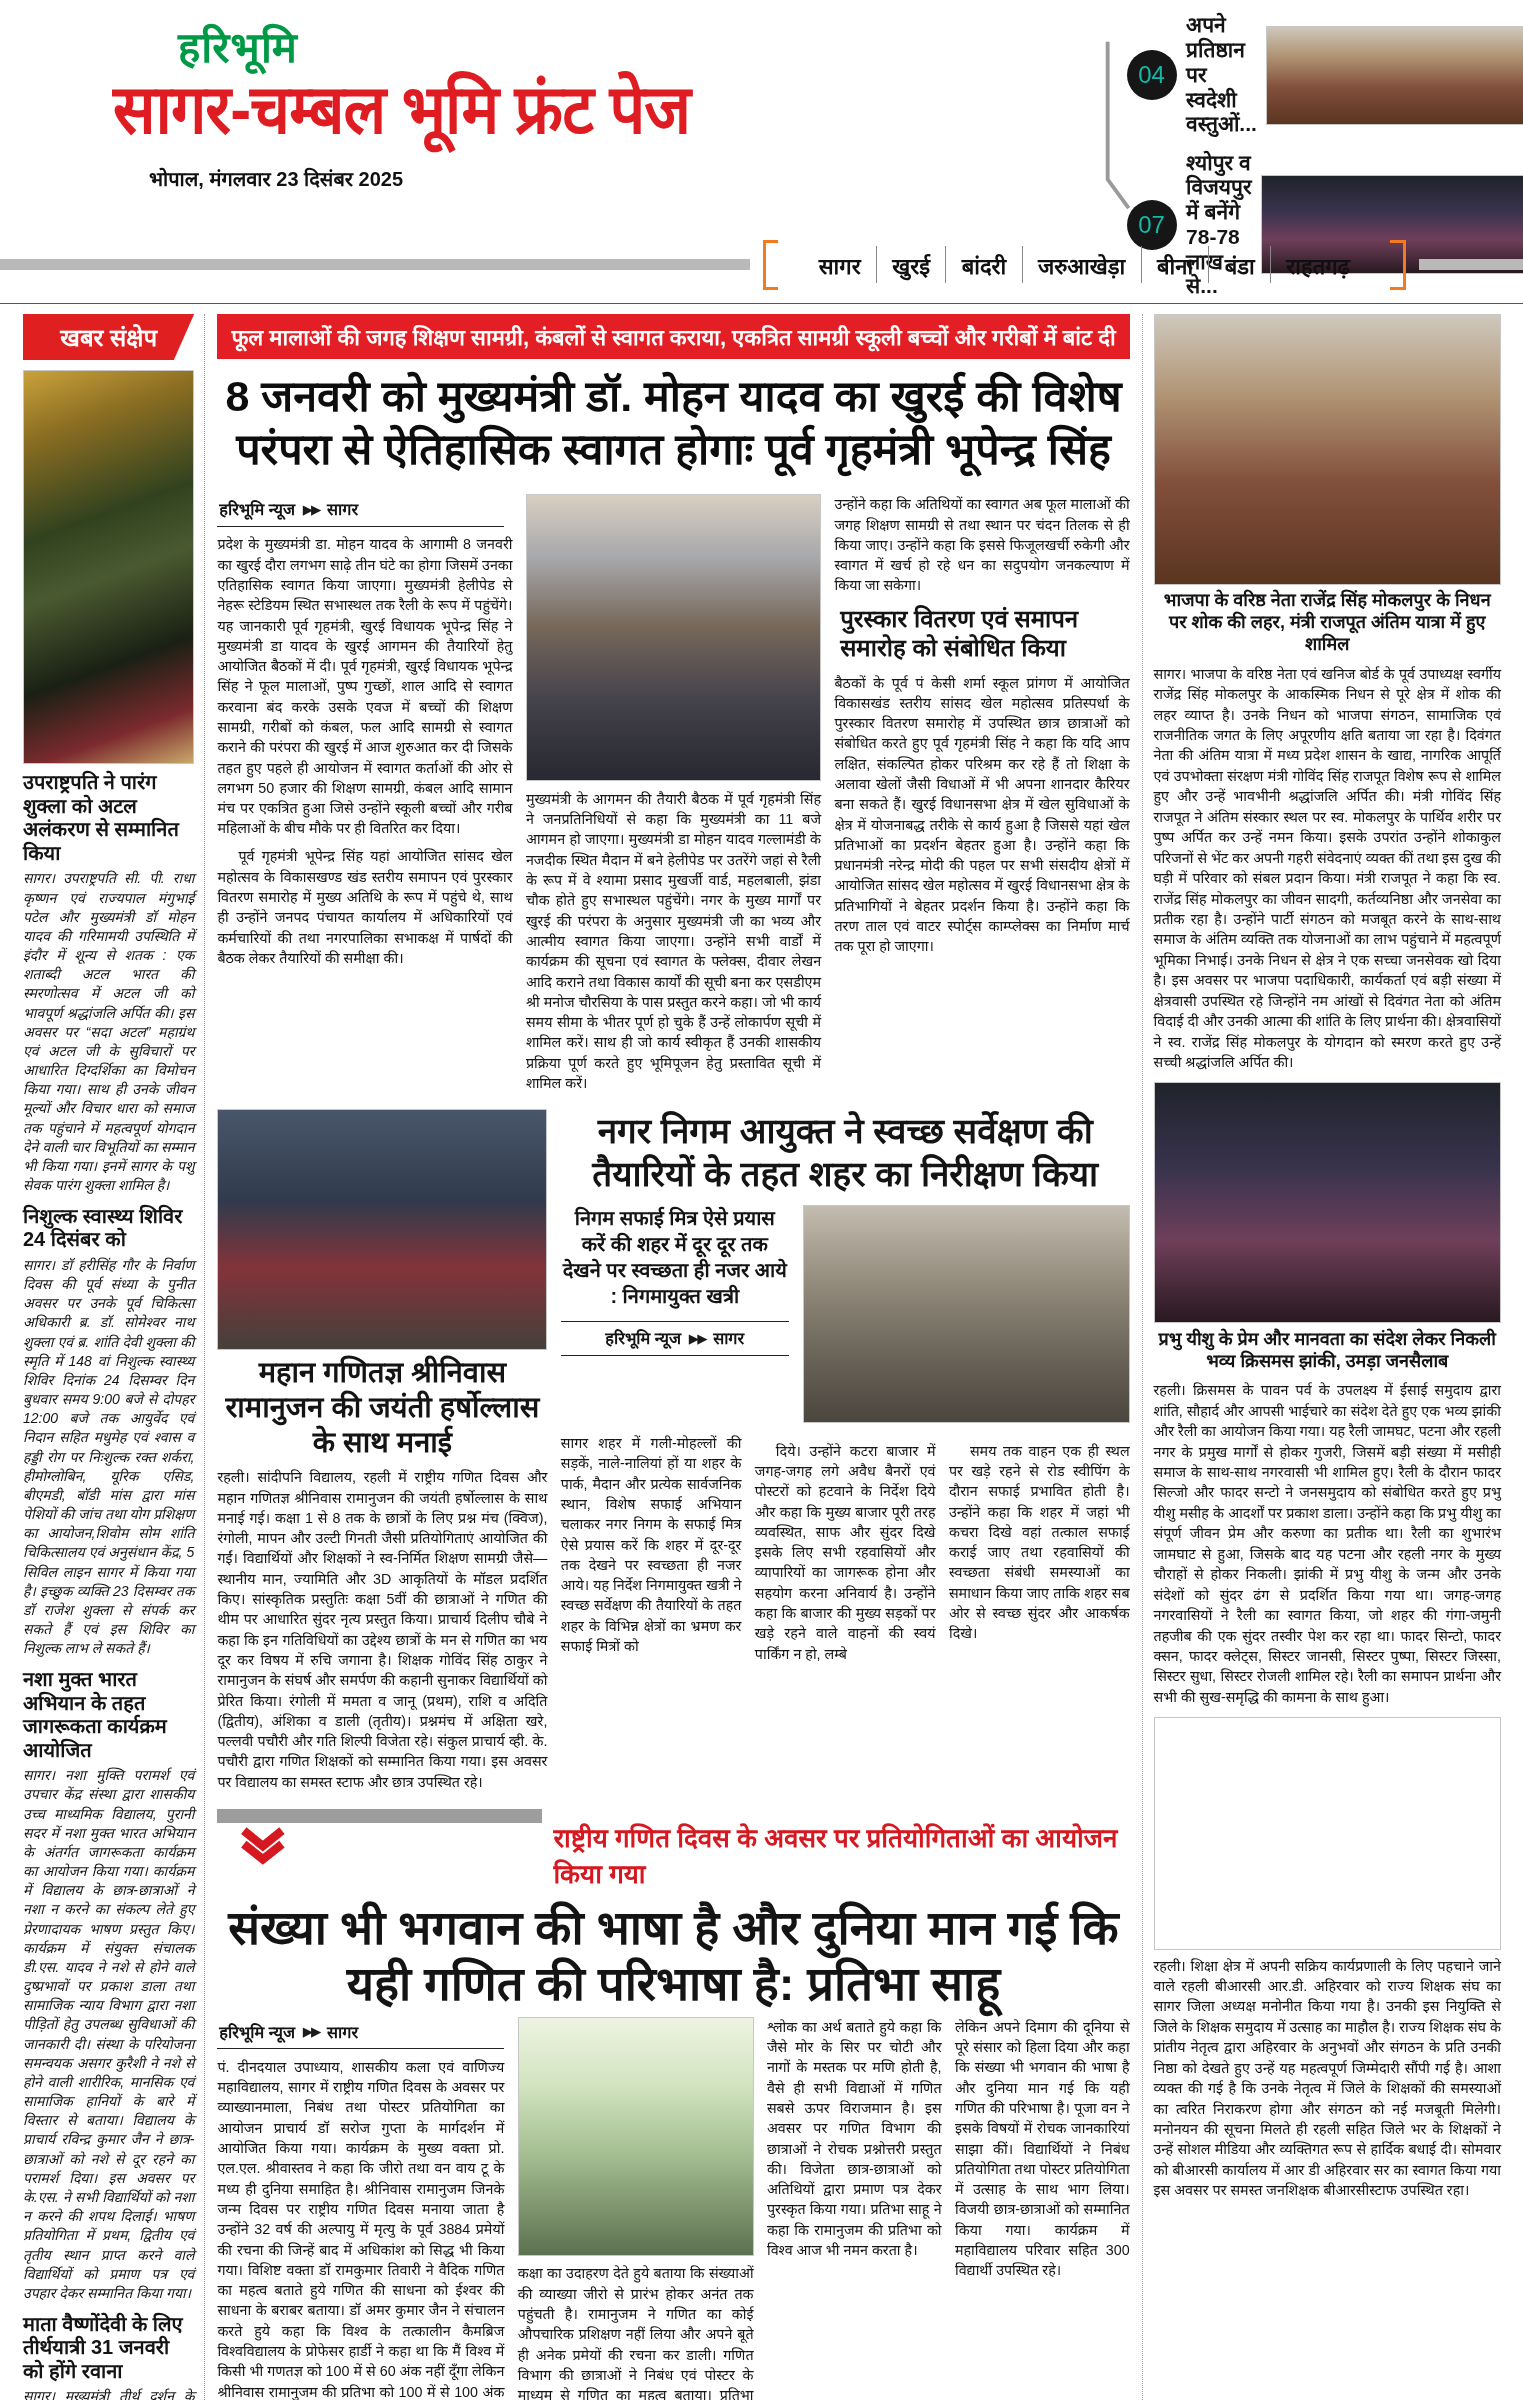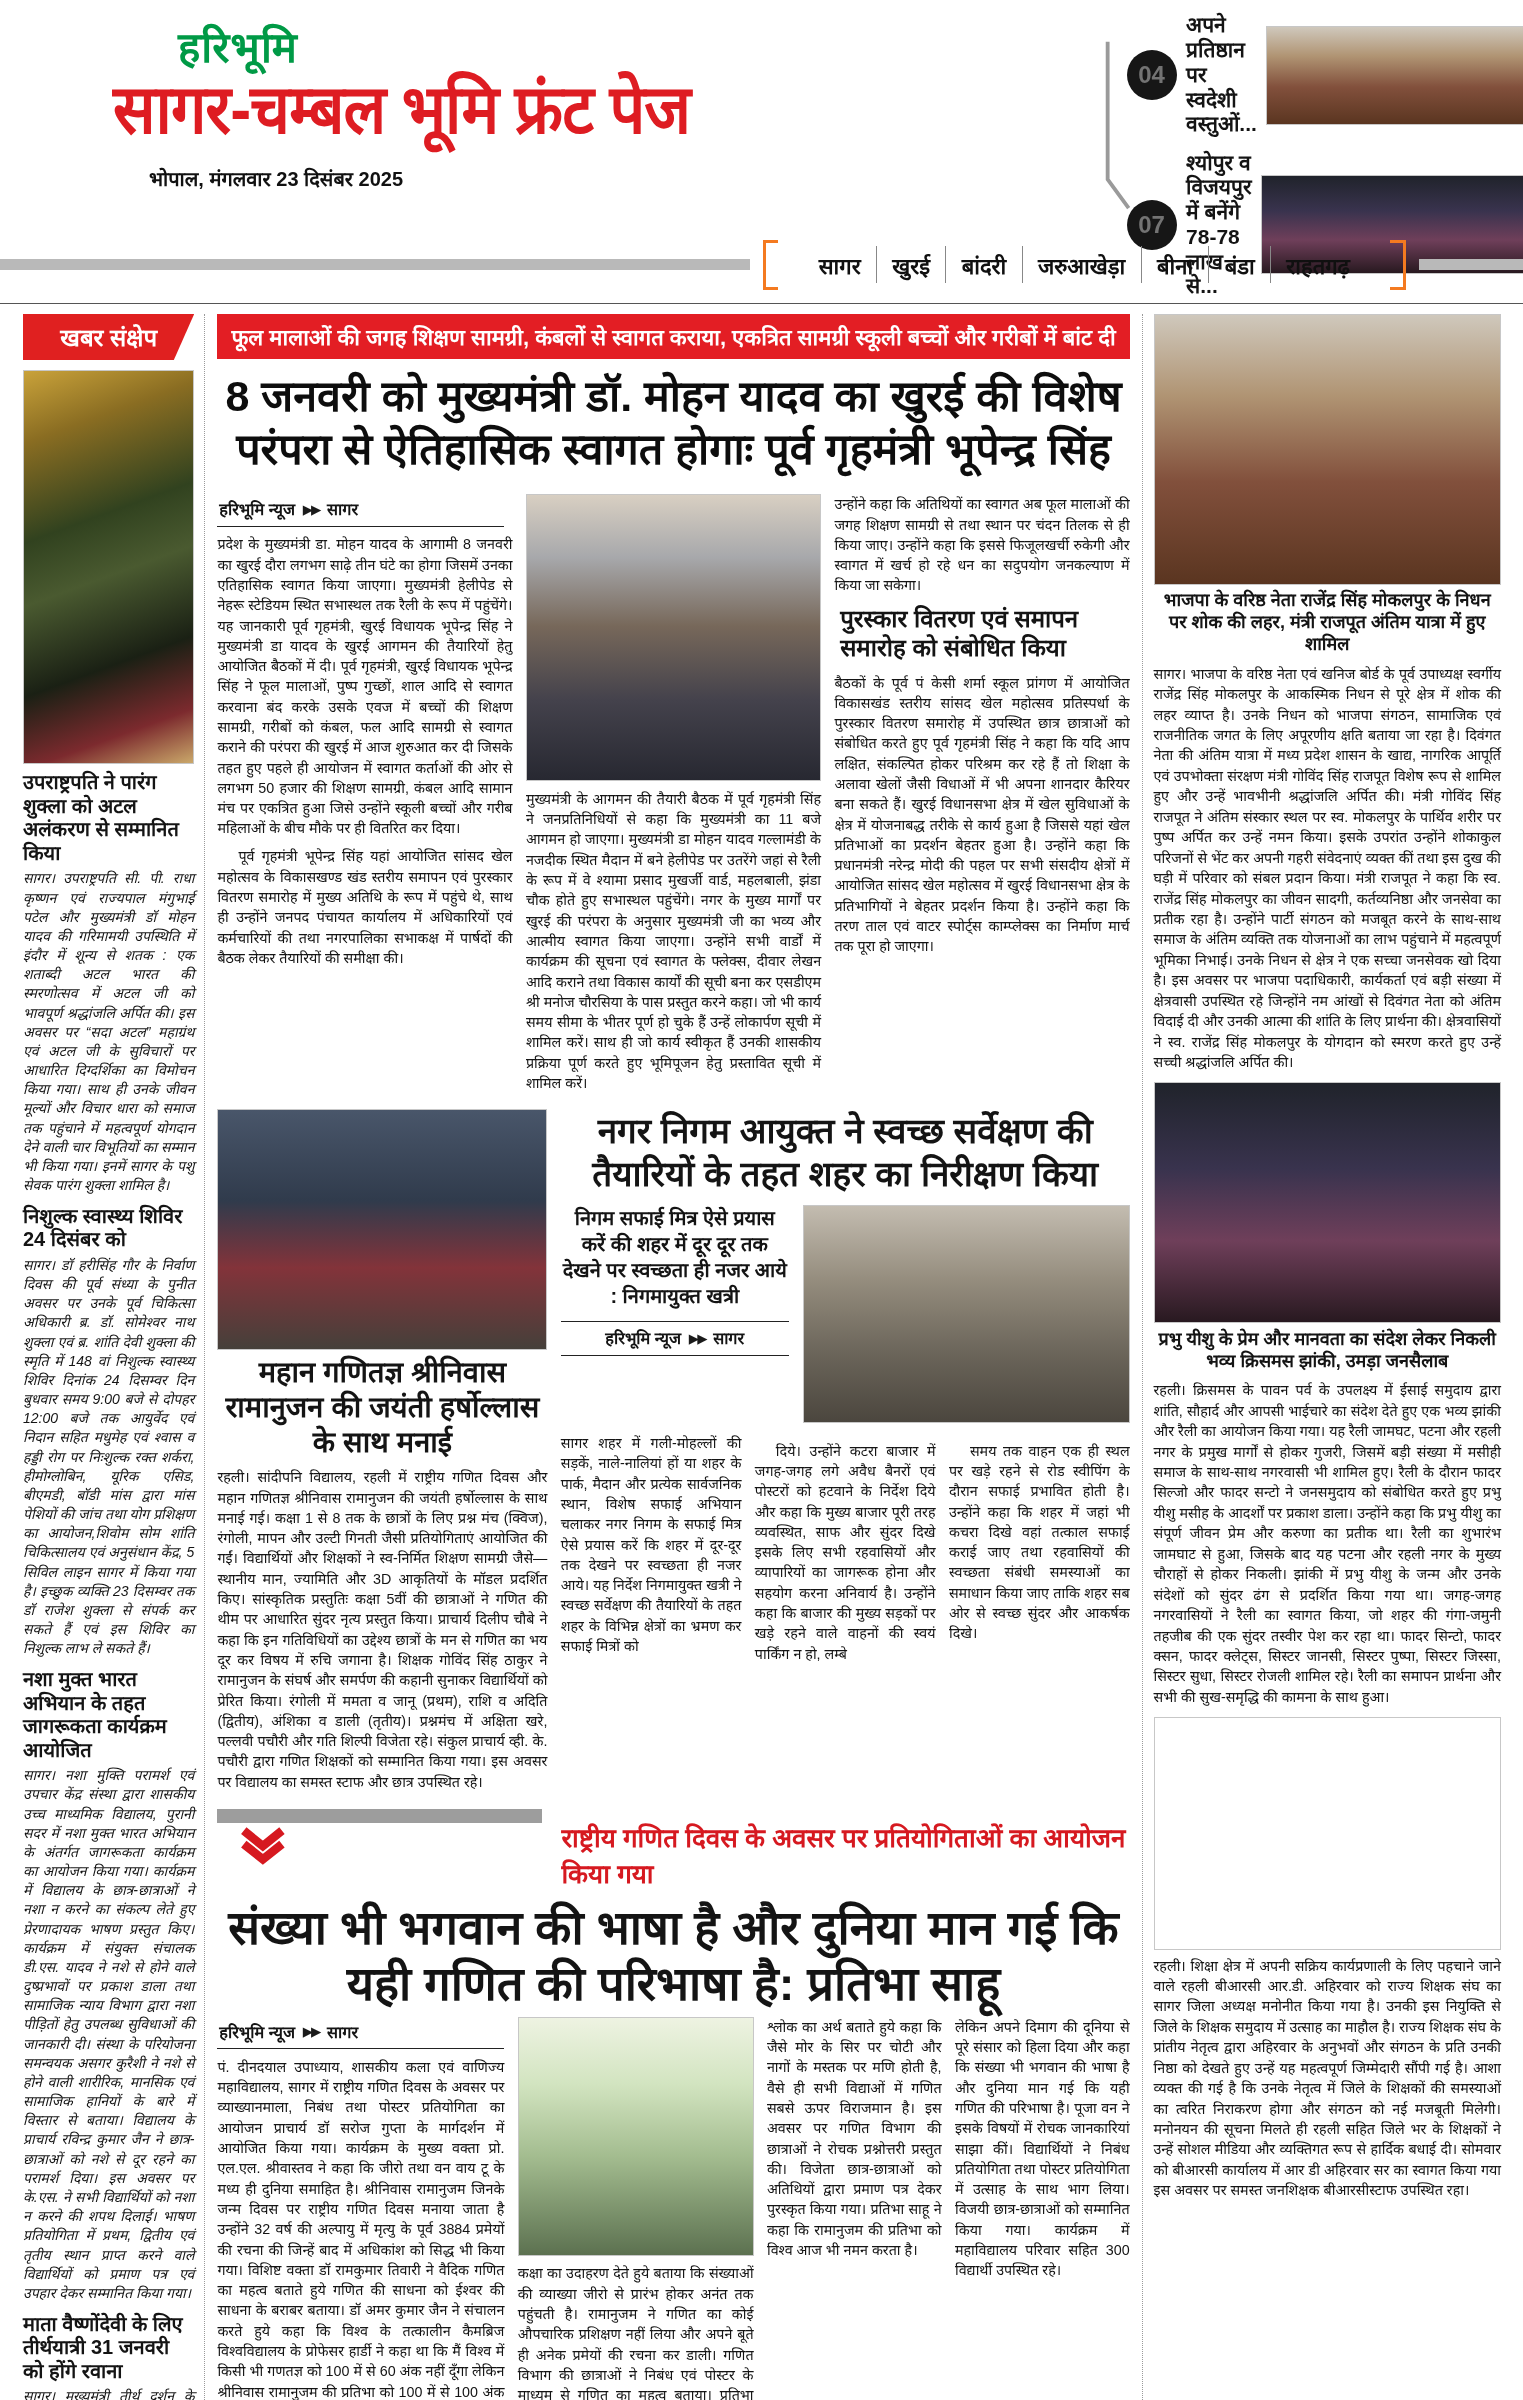--- a/index.html
+++ b/index.html
@@ -19,21 +19,21 @@
   .bracket.l { border-right:none; margin-left:13.4px; }
   .bracket.r { border-left:none; margin-right:13.4px; }
   .nav-items { display:flex; align-items:center; padding:0 25px; gap:0; }
   .nav-item { font-size:22px; font-weight:700; padding:3.8px 15.3px; color:#101010; cursor:pointer; }
   .nav-item + .nav-item { border-left:1.9px solid #888; }
 
   
   .promos { position:absolute; top:13.4px; right:11.5px; width:386px; }
   .promo { display:flex; align-items:center; gap:9.6px; margin-bottom:13.4px; }
   .promo-divider { position:absolute; left:-27px; top:23px; }
-  .promo-num { width:50px; height:50px; border-radius:50%; background:#161616; color:#737373; font-size:24px; font-weight:700; display:flex; align-items:center; justify-content:center; flex:0 0 auto; }
+  .promo-num { width:50px; height:50px; border-radius:50%; background:#161616; color:#14b8a6; font-size:24px; font-weight:400; display:flex; align-items:center; justify-content:center; flex:0 0 auto; }
   .promo-text { font-size:21px; font-weight:700; line-height:1.18; width:122px; }
   .promo-photo { width:155px; height:99px; border:1px solid #bbb; flex:0 0 auto; }
 
   
   .photo { border:1px solid #c7c7c7; width:100%; }
   .ph-statue  { background:linear-gradient(160deg,#c9a23a 0%,#8a6d22 16%,#31421f 38%,#4a5a30 52%,#1a2014 72%,#7c2a2e 88%,#caa86a 100%); }
   .ph-crowd   { background:linear-gradient(180deg,#d8cfc2 0%,#a7a8ab 22%,#77685a 46%,#44424c 72%,#272831 100%); }
   .ph-table   { background:linear-gradient(180deg,#49566a 0%,#303b4c 38%,#83333a 66%,#45403a 100%); }
   .ph-street  { background:linear-gradient(180deg,#c3bcb0 0%,#958d7e 34%,#6b655a 68%,#4b463e 100%); }
   .ph-college { background:linear-gradient(180deg,#eef3e2 0%,#d2e4c0 28%,#a4bd90 58%,#5c7150 100%); }
@@ -72,21 +72,21 @@
   .band2-right { flex:1; }
   .nagar-h { font-size:35px; font-weight:800; text-align:center; line-height:1.22; margin:1.9px 0 9.6px; }
   .nagar-top { display:flex; gap:14px; }
   .nagar-sub { width:228px; flex:0 0 auto; font-size:20px; font-weight:800; text-align:center; line-height:1.3; }
   .nagar-sub .byline { width:auto; margin:11.5px auto 0; justify-content:center; border-top:1.9px solid #222; border-bottom:1.9px solid #222; padding:5.7px 0; }
   .nagar-photo { flex:1; height:218px; }
   .nagar-cols { display:flex; gap:13.4px; margin-top:9.6px; }
 
   
   .bottom-story { margin-top:17px; }
-  .kicker-row { display:flex; align-items:flex-start; gap:19px; }
+  .kicker-row { display:flex; align-items:flex-start; gap:11px; }
   .kicker-mark { width:325px; flex:0 0 auto; }
   .kicker-bar { height:14.3px; background:#9d9d9d; margin-bottom:1.9px; }
   .kicker-red { font-size:26px; font-weight:800; color:#d61920; padding-top:9.6px; }
   .bottom-headline { font-size:47px; font-weight:800; line-height:1.18; text-align:center; margin:9.6px 0 5.7px; }
   .bottom-cols { display:flex; gap:13.4px; margin-top:3.8px; }
   .bcol { flex:1; }
   .bcol-mid { flex:1.35; }
   .college-photo { height:239px; margin-bottom:7.6px; }
 
   

